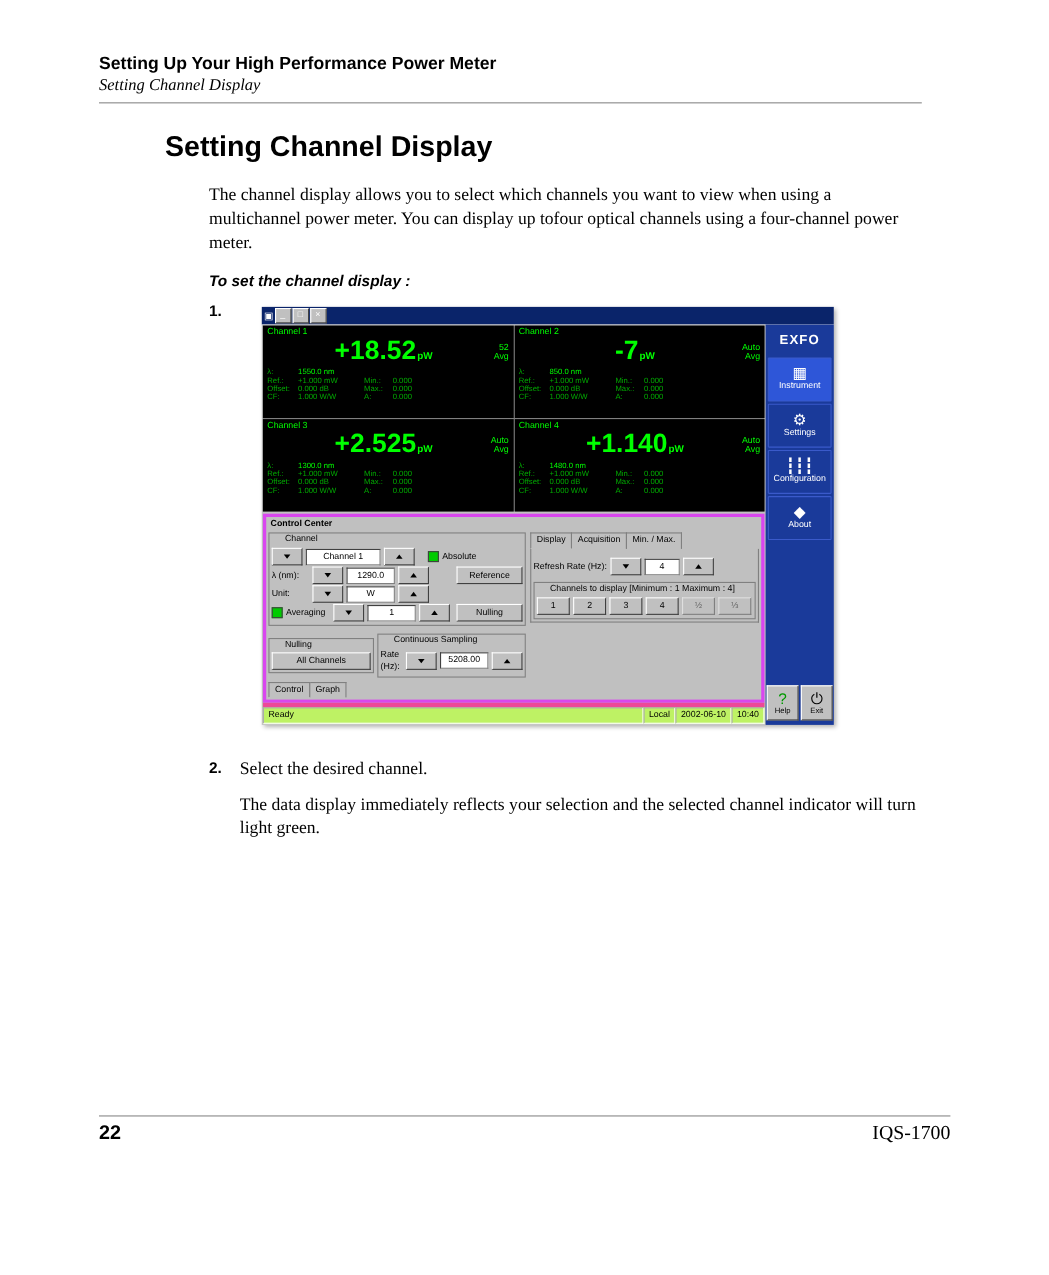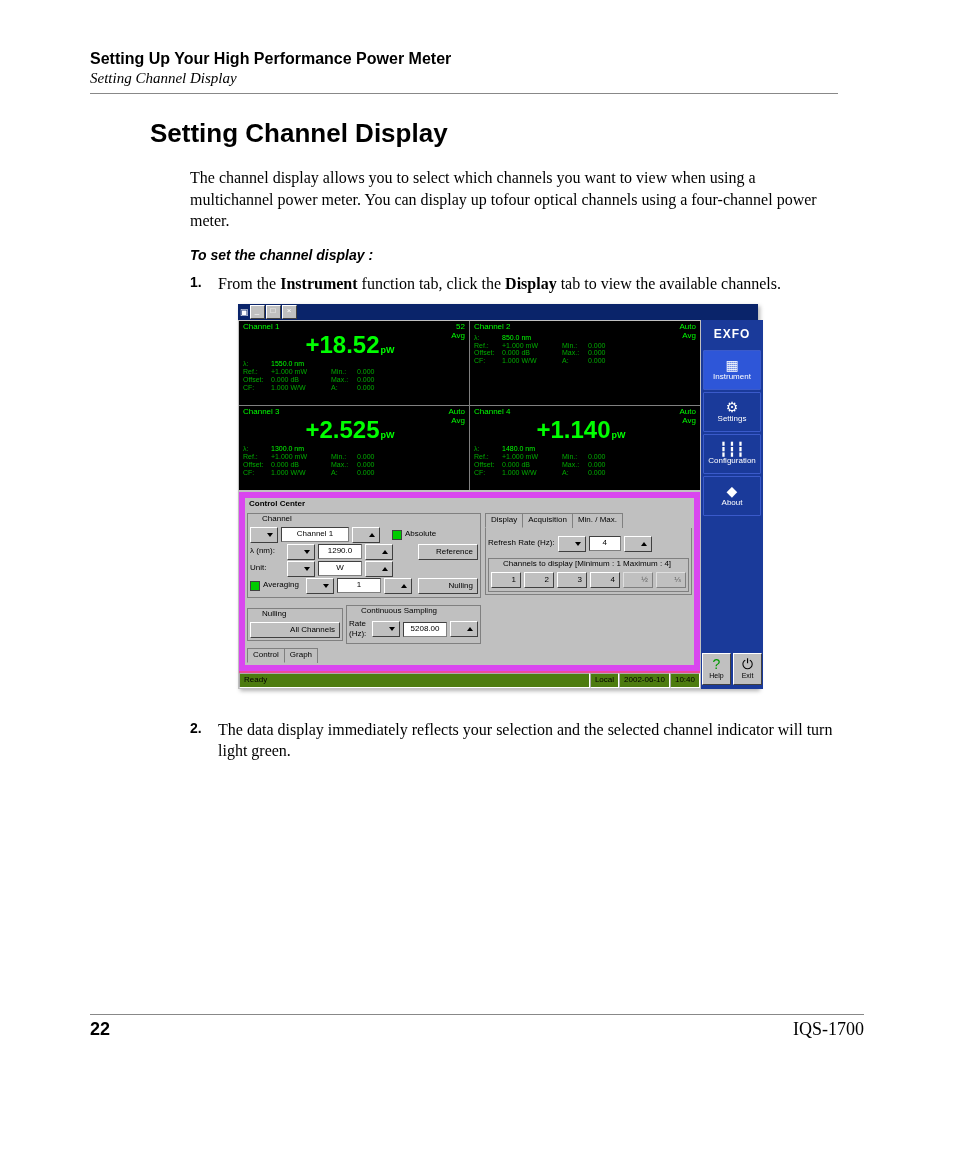--- a/index.html
+++ b/index.html
@@ -30,39 +30,39 @@
   .side{width:62px;background:#1a3a9a;display:flex;flex-direction:column;align-items:center;padding-top:2px}
   .logo{color:#fff;font-weight:bold;font-size:12px;letter-spacing:1px;margin:4px 0 6px 0;font-family:Arial}
   .sbtn{width:56px;height:38px;margin:2px 0;background:#1a3a9a;border:1px solid #3a5aca;border-radius:1px;display:flex;flex-direction:column;align-items:center;justify-content:center;color:#fff;font-size:8px}
   .sbtn.sel{background:#2e56d8}
   .sicon{font-size:14px;line-height:14px}
   .bside{margin-top:auto;display:flex;gap:2px;padding:4px}
   .bside .sb2{width:27px;height:30px;background:#c0c0c0;border:1px solid #fff;border-right-color:#404040;border-bottom-color:#404040;display:flex;flex-direction:column;align-items:center;justify-content:center;font-size:7px}
   .chgrid{display:grid;grid-template-columns:1fr 1fr;gap:1px;background:#808080}
   .ch{background:#000;color:#0f0;padding:2px 4px;height:80px;position:relative;font-size:8px;line-height:1.1}
   .ch .nm{color:#0f0}
-  .ch .auto{position:absolute;right:4px;top:2px;text-align:right}
+  .ch .auto{position:absolute;right:4px;top:16px;text-align:right}
   .ch .val{color:#0f0;font-weight:bold;font-size:24px;text-align:center;margin:0 8px 0 0;font-family:Liberation Sans, sans-serif}
   .ch .unit{font-size:9px;font-weight:bold;margin-left:1px}
   .ch .params{display:grid;grid-template-columns:28px 60px 26px 40px;font-size:7px;color:#0a0;margin-top:2px}
   .ch .params span{white-space:nowrap}
-  .cc{border:6px solid #d946ef;margin-top:2px;background:#c0c0c0}
+  .cc{border:3px solid #d946ef;margin-top:2px;background:#c0c0c0}
   .cc-t{font-size:8px;padding:1px 4px;font-weight:bold}
   .cc-body{display:flex;gap:4px;padding:2px}
   .panel{border:1px solid #808080;background:#c0c0c0;padding:2px}
   .panel .pt{font-size:8px;margin:-2px 0 2px 12px}
   .row{display:flex;align-items:center;gap:3px;margin:1px 0}
-  .btn3d{background:#c0c0c0;border:1px solid #fff;border-right-color:#404040;border-bottom-color:#404040;padding:1px 4px;font-size:8px;text-align:right;min-width:14px;min-height:12px;line-height:12px}
+  .btn3d{background:#c0c0c0;border:1px solid #fff;border-right-color:#404040;border-bottom-color:#404040;padding:1px 4px;font-size:8px;text-align:center;min-width:14px;min-height:12px;line-height:12px}
   .fld{background:#fff;border:1px solid #808080;border-top-color:#404040;border-left-color:#404040;padding:1px 3px;font-size:8px;text-align:center;min-width:36px}
   .lbl{font-size:8px}
   .chk{width:8px;height:8px;background:#0c0;border:1px solid #404040;display:inline-block}
   .tabs{display:flex;font-size:8px}
   .tab{border:1px solid #808080;border-bottom:none;padding:1px 5px;background:#c0c0c0;margin-right:-1px}
   .tab.act{background:#c0c0c0;border-bottom:1px solid #c0c0c0;position:relative;z-index:1}
-  .status{display:flex;background:#4d7c0f;border-top:2px solid #ec4899;font-size:8px}
+  .status{display:flex;background:#bef264;border-top:4px solid #ec4899;font-size:8px}
   .status div{border:1px inset #fff;padding:1px 4px}
   .status .f1{flex:1}
   .sep{height:6px}
   .arrow-up,.arrow-down{display:inline-block;width:0;height:0;border-left:3px solid transparent;border-right:3px solid transparent}
   .arrow-up{border-bottom:4px solid #000}
   .arrow-down{border-top:4px solid #000}
   .tinyb{min-width:18px}
 </style>
 </head>
 <body>
@@ -76,21 +76,20 @@
 
   <h1>Setting Channel Display</h1>
 
   <div class="body">
     <p class="para">The channel display allows you to select which channels you want to view when using a multichannel power meter. You can display up tofour optical channels using a four-channel power meter.</p>
     <p class="instr">To set the channel display :</p>
 
     <div class="step">
       <div class="stepn">1.</div>
       <div class="stepb">
-        <p><span>From the </span><span class="bold">Instrument</span><span> function tab, click the </span><span class="bold">Display</span><span> tab to view the available channels.</span></p>
 
         <div class="shot">
           <div class="titlebar">
             <span>▣</span>
             <span class="wbtn">_</span>
             <span class="wbtn">□</span>
             <span class="wbtn">×</span>
           </div>
           <div class="app">
             <div class="main">
@@ -115,20 +114,21 @@
                       <span>0.000</span>
                       <span>CF:</span>
                       <span>1.000  W/W</span>
                       <span>A:</span>
                       <span>0.000</span>
                     </div>
                   </div>
                   <div class="ch">
                     <div class="nm">Channel 2</div>
                     <div class="auto">Auto<br>Avg</div>
+                    <div class="val">-7<span class="unit">pW</span></div>
                     <div class="params">
                       <span>λ:</span>
                       <span style="color:#0f0">850.0 nm</span>
                       <span></span>
                       <span></span>
                       <span>Ref.:</span>
                       <span>+1.000  mW</span>
                       <span>Min.:</span>
                       <span>0.000</span>
                       <span>Offset:</span>
@@ -317,20 +317,21 @@
               </div>
             </div>
           </div>
         </div>
       </div>
     </div>
 
     <div class="step">
       <div class="stepn">2.</div>
       <div class="stepb">
+        <p>Select the desired channel.</p>
         <p>The data display immediately reflects your selection and the selected channel indicator will turn light green.</p>
       </div>
     </div>
   </div>
 
   <div style="position:absolute;bottom:40px;left:90px;right:90px">
     <hr class="ft-rule">
     <div class="footer">
       <span class="pn">22</span>
       <span>IQS-1700</span>

